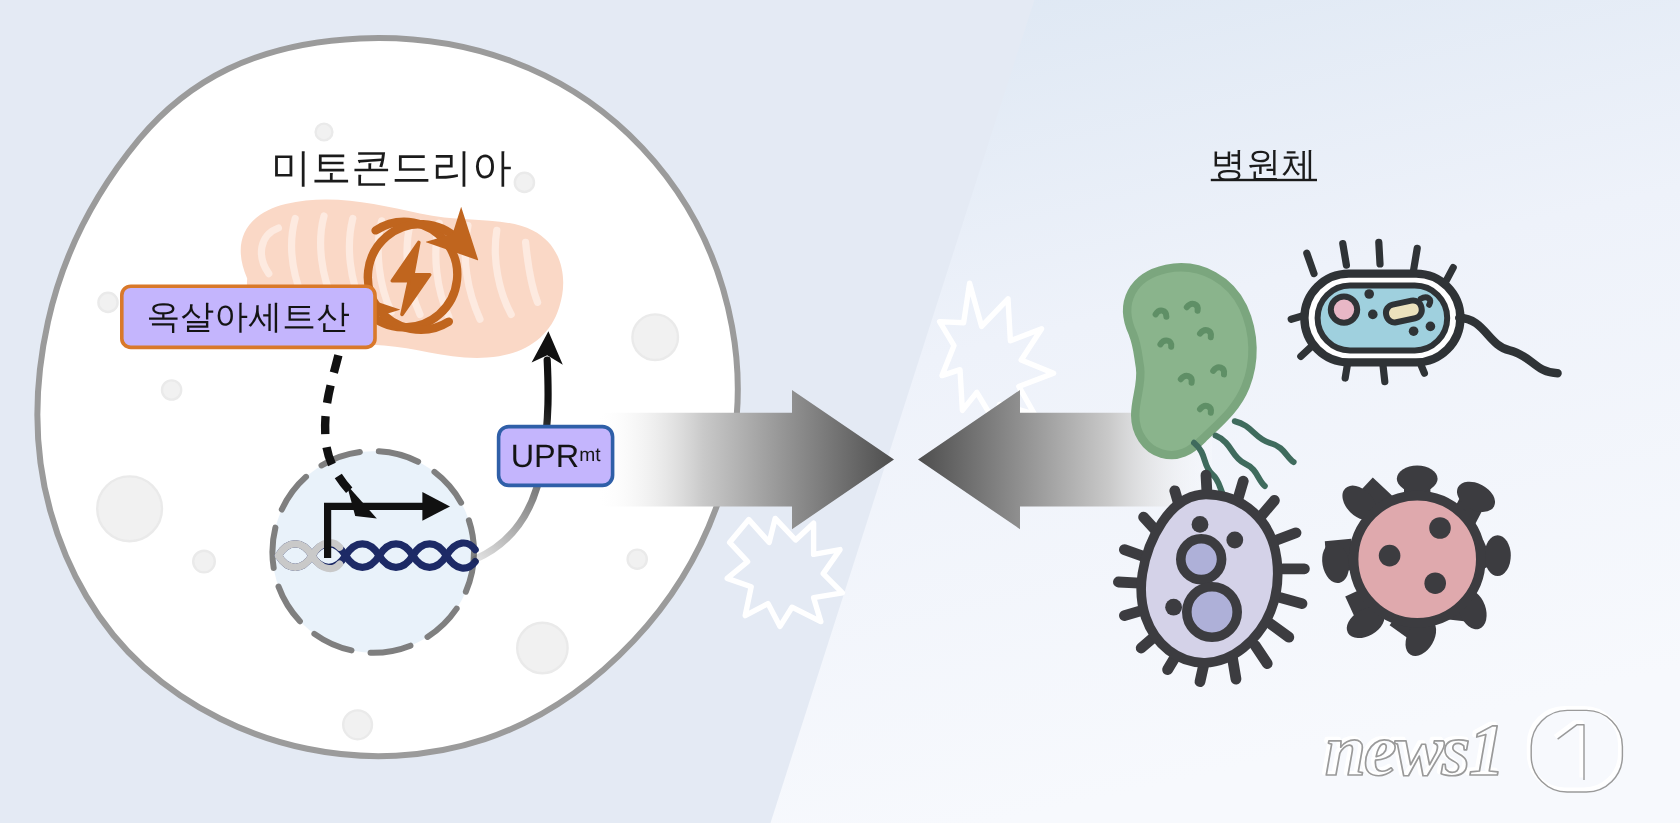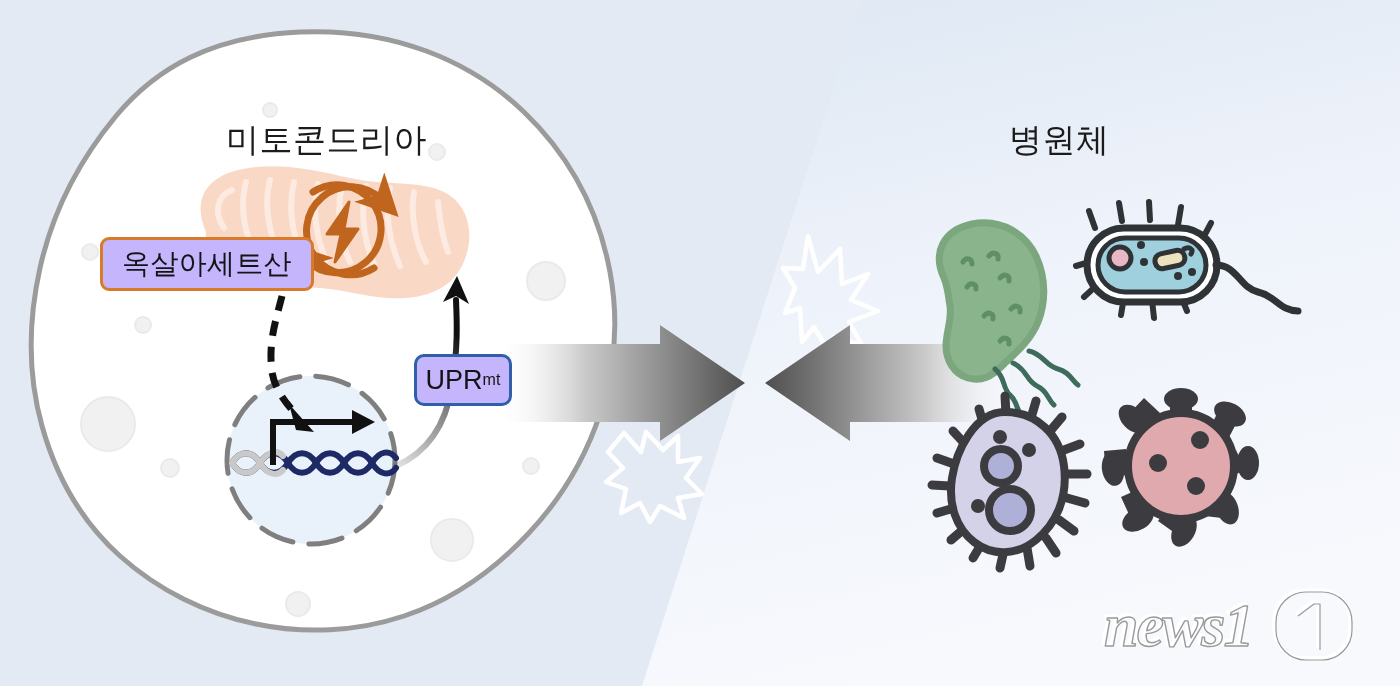--- a/index.html
+++ b/index.html
@@ -7,21 +7,21 @@
     width:1400px;height:686px;overflow:hidden;
     font-family:"Liberation Sans","DejaVu Sans",sans-serif;
     background:#e4eaf4;
   }
   #stage{position:relative;width:1400px;height:686px;overflow:hidden;}
   #stage > svg.full{position:absolute;left:0;top:0;width:1400px;height:686px;}
 
   
   .lbl{position:absolute;white-space:nowrap;color:#1b1b1b;text-align:center;}
   #mito-title{left:226px;top:118px;font-size:33px;letter-spacing:0.5px;}
-  #pathogen-title{left:1009px;top:118px;font-size:33px;letter-spacing:0.5px;}
+  #pathogen-title{left:1009px;top:118px;font-size:29px;letter-spacing:0.5px;text-decoration:underline;}
 
   .tagbox{
     position:absolute;display:flex;align-items:center;justify-content:center;
     background:#c4b5fd;box-sizing:border-box;
   }
   #oaa-box{
     left:100px;top:237px;width:214px;height:54px;
     border:3px solid #d9792a;border-radius:9px;
     font-size:28px;color:#141414;letter-spacing:0.3px;
   }

